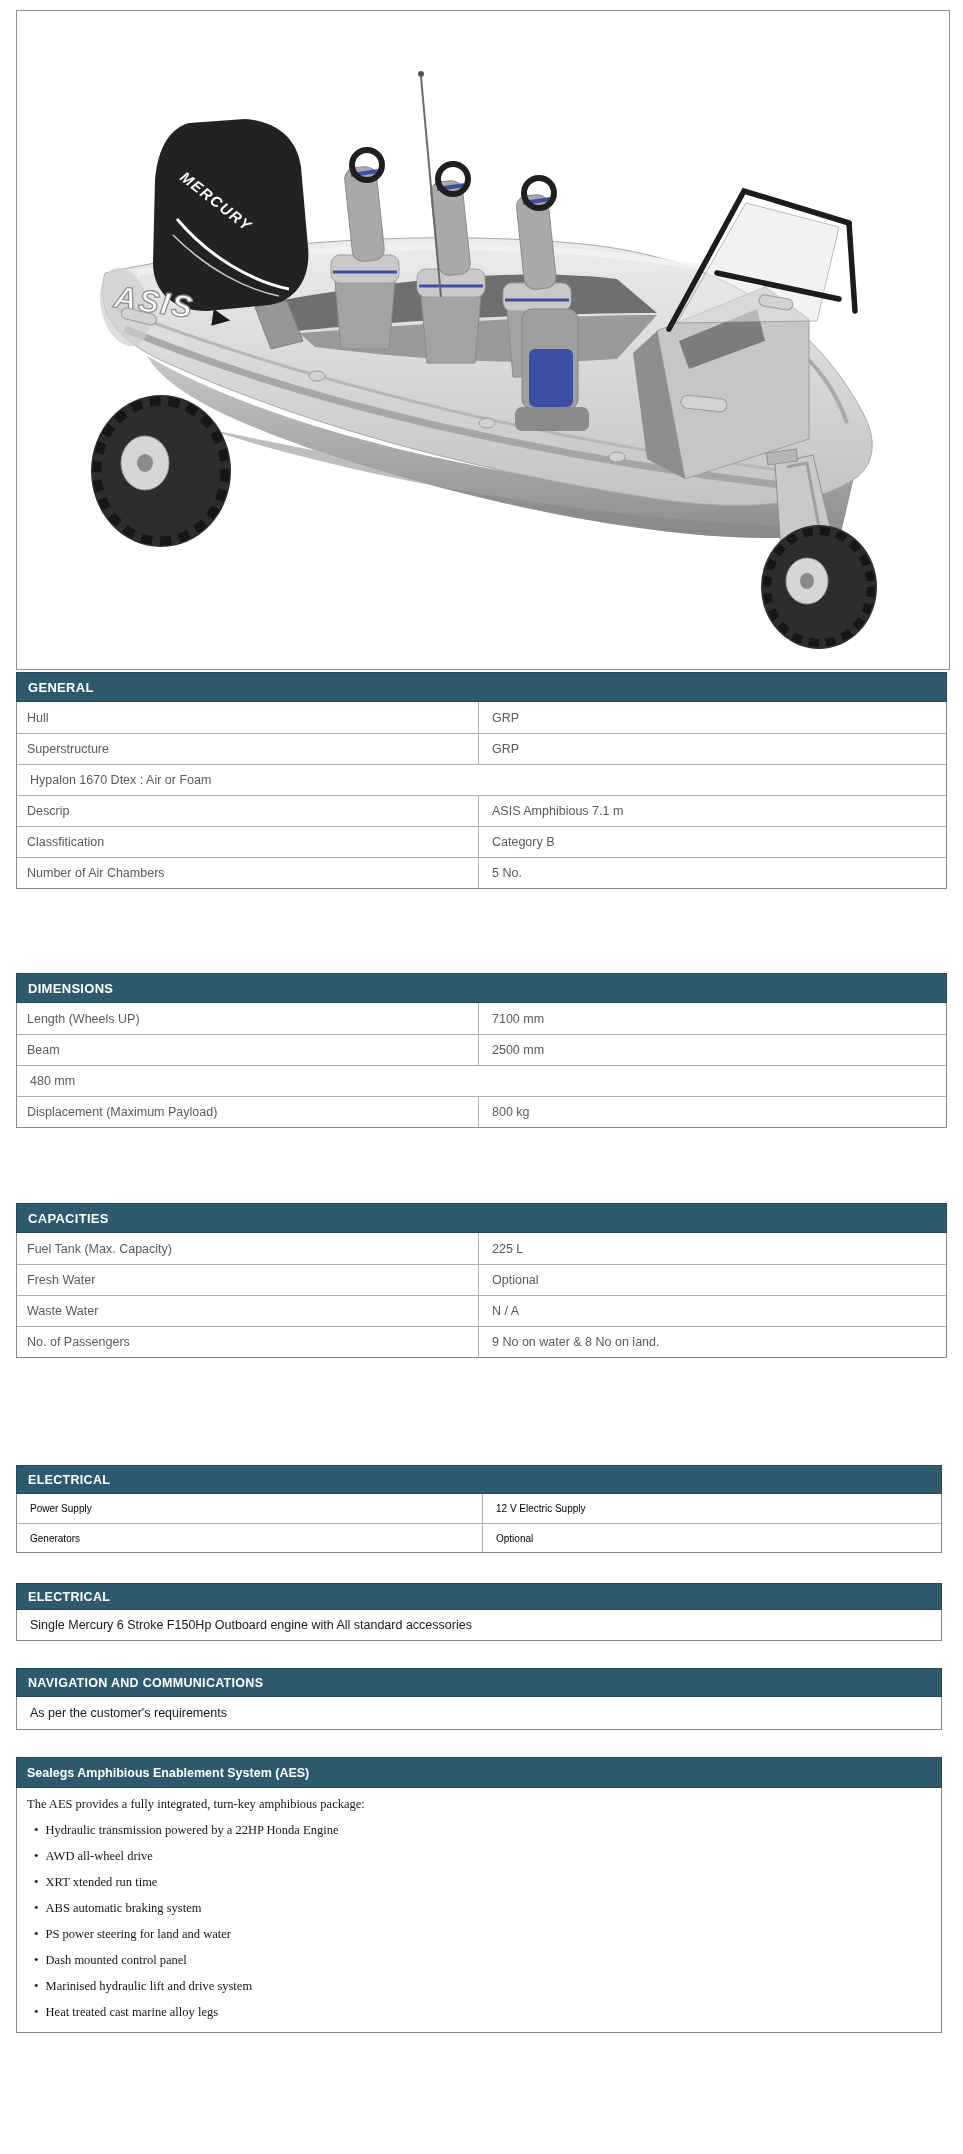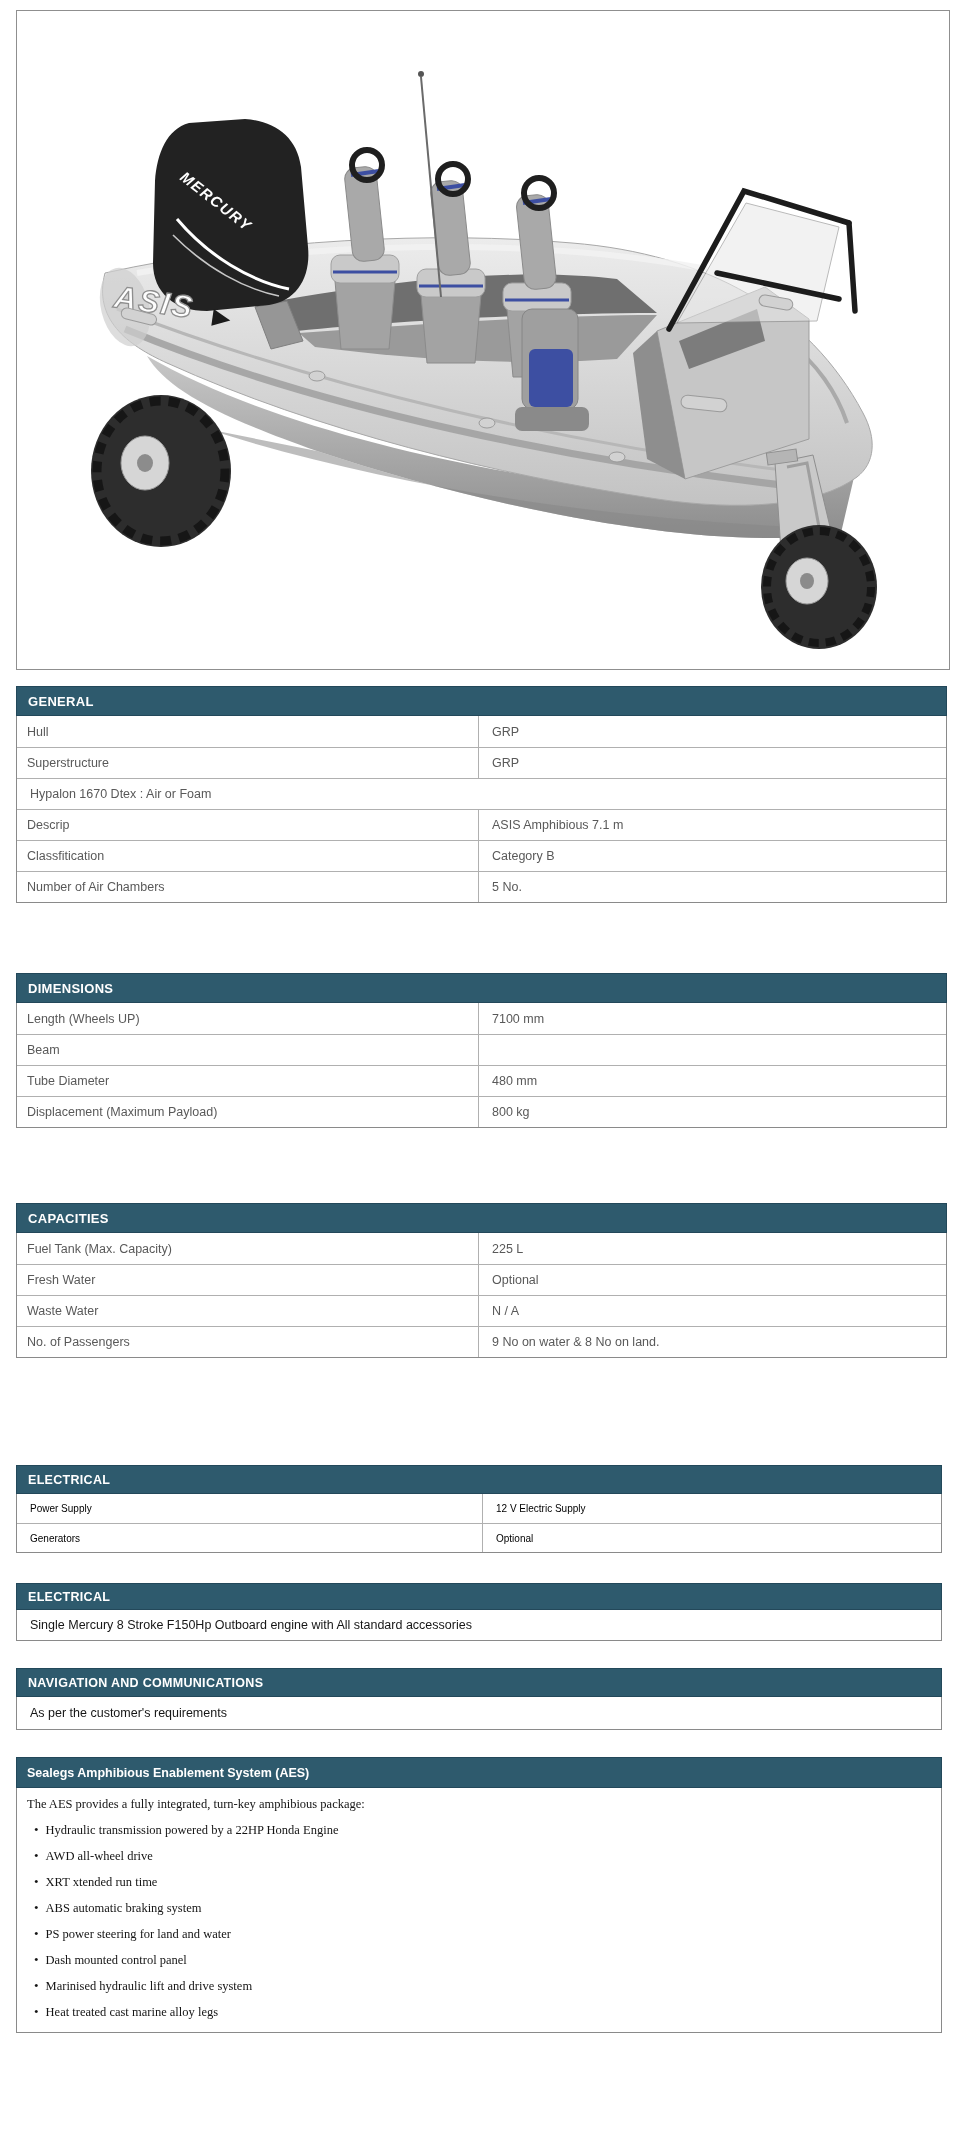--- a/index.html
+++ b/index.html
@@ -179,21 +179,21 @@
         <ellipse cx="790" cy="570" rx="7" ry="8" fill="#8b8b8b"></ellipse>
       </g>
 
       <g data-name="antenna">
         <line x1="404" y1="66" x2="424" y2="286" stroke="#6a6a6a" stroke-width="2"></line>
         <circle cx="404" cy="63" r="3" fill="#555555"></circle>
       </g>
     </svg>
   </div>
 
-  <section class="spec" style="top:686px" data-name="general-section">
+  <section class="spec" style="top:672px" data-name="general-section">
     <div class="spec-h" data-name="general-section-header">GENERAL</div>
     <div class="spec-body" data-name="general-table">
         <div class="row" data-name="spec-row">
           <div class="cell label" data-name="spec-label">Hull</div>
           <div class="cell value" data-name="spec-value">GRP</div>
         </div>
         <div class="row" data-name="spec-row">
           <div class="cell label" data-name="spec-label">Superstructure</div>
           <div class="cell value" data-name="spec-value">GRP</div>
         </div>
@@ -217,23 +217,23 @@
 
   <section class="spec" style="top:973px" data-name="dimensions-section">
     <div class="spec-h" data-name="dimensions-section-header">DIMENSIONS</div>
     <div class="spec-body" data-name="dimensions-table">
         <div class="row" data-name="spec-row">
           <div class="cell label" data-name="spec-label">Length (Wheels UP)</div>
           <div class="cell value" data-name="spec-value">7100 mm</div>
         </div>
         <div class="row" data-name="spec-row">
           <div class="cell label" data-name="spec-label">Beam</div>
-        </div>
-        <div class="row" data-name="spec-row">
-          <div class="cell label" data-name="spec-label">Tube Diameter</div>
+          <div class="cell value" data-name="spec-value">2500 mm</div>
+        </div>
+        <div class="row" data-name="spec-row">
           <div class="cell value" data-name="spec-value">480 mm</div>
         </div>
         <div class="row" data-name="spec-row">
           <div class="cell label" data-name="spec-label">Displacement (Maximum Payload)</div>
           <div class="cell value" data-name="spec-value">800 kg</div>
         </div>
       </div>
   </section>
 
   <section class="spec" style="top:1203px" data-name="capacities-section">
@@ -268,21 +268,21 @@
         <div class="row" data-name="spec-row">
           <div class="cell label" data-name="spec-label">Generators</div>
           <div class="cell value" data-name="spec-value">Optional</div>
         </div>
       </div>
   </section>
 
   <section class="spec narrow dark" style="top:1583px" data-name="propulsion-section">
     <div class="spec-h short" style="height:27px" data-name="propulsion-section-header">ELECTRICAL</div>
     <div class="spec-body">
-      <div class="single-row" data-name="propulsion-text">Single Mercury 8 Stroke F150Hp Outboard engine with All standard accessories</div>
+      <div class="single-row" data-name="propulsion-text">Single Mercury 6 Stroke F150Hp Outboard engine with All standard accessories</div>
     </div>
   </section>
 
   <section class="spec narrow dark" style="top:1668px" data-name="navigation-section">
     <div class="spec-h short" data-name="navigation-section-header">NAVIGATION AND COMMUNICATIONS</div>
     <div class="spec-body">
       <div class="single-row" data-name="navigation-text">As per the customer's requirements</div>
     </div>
   </section>
 

